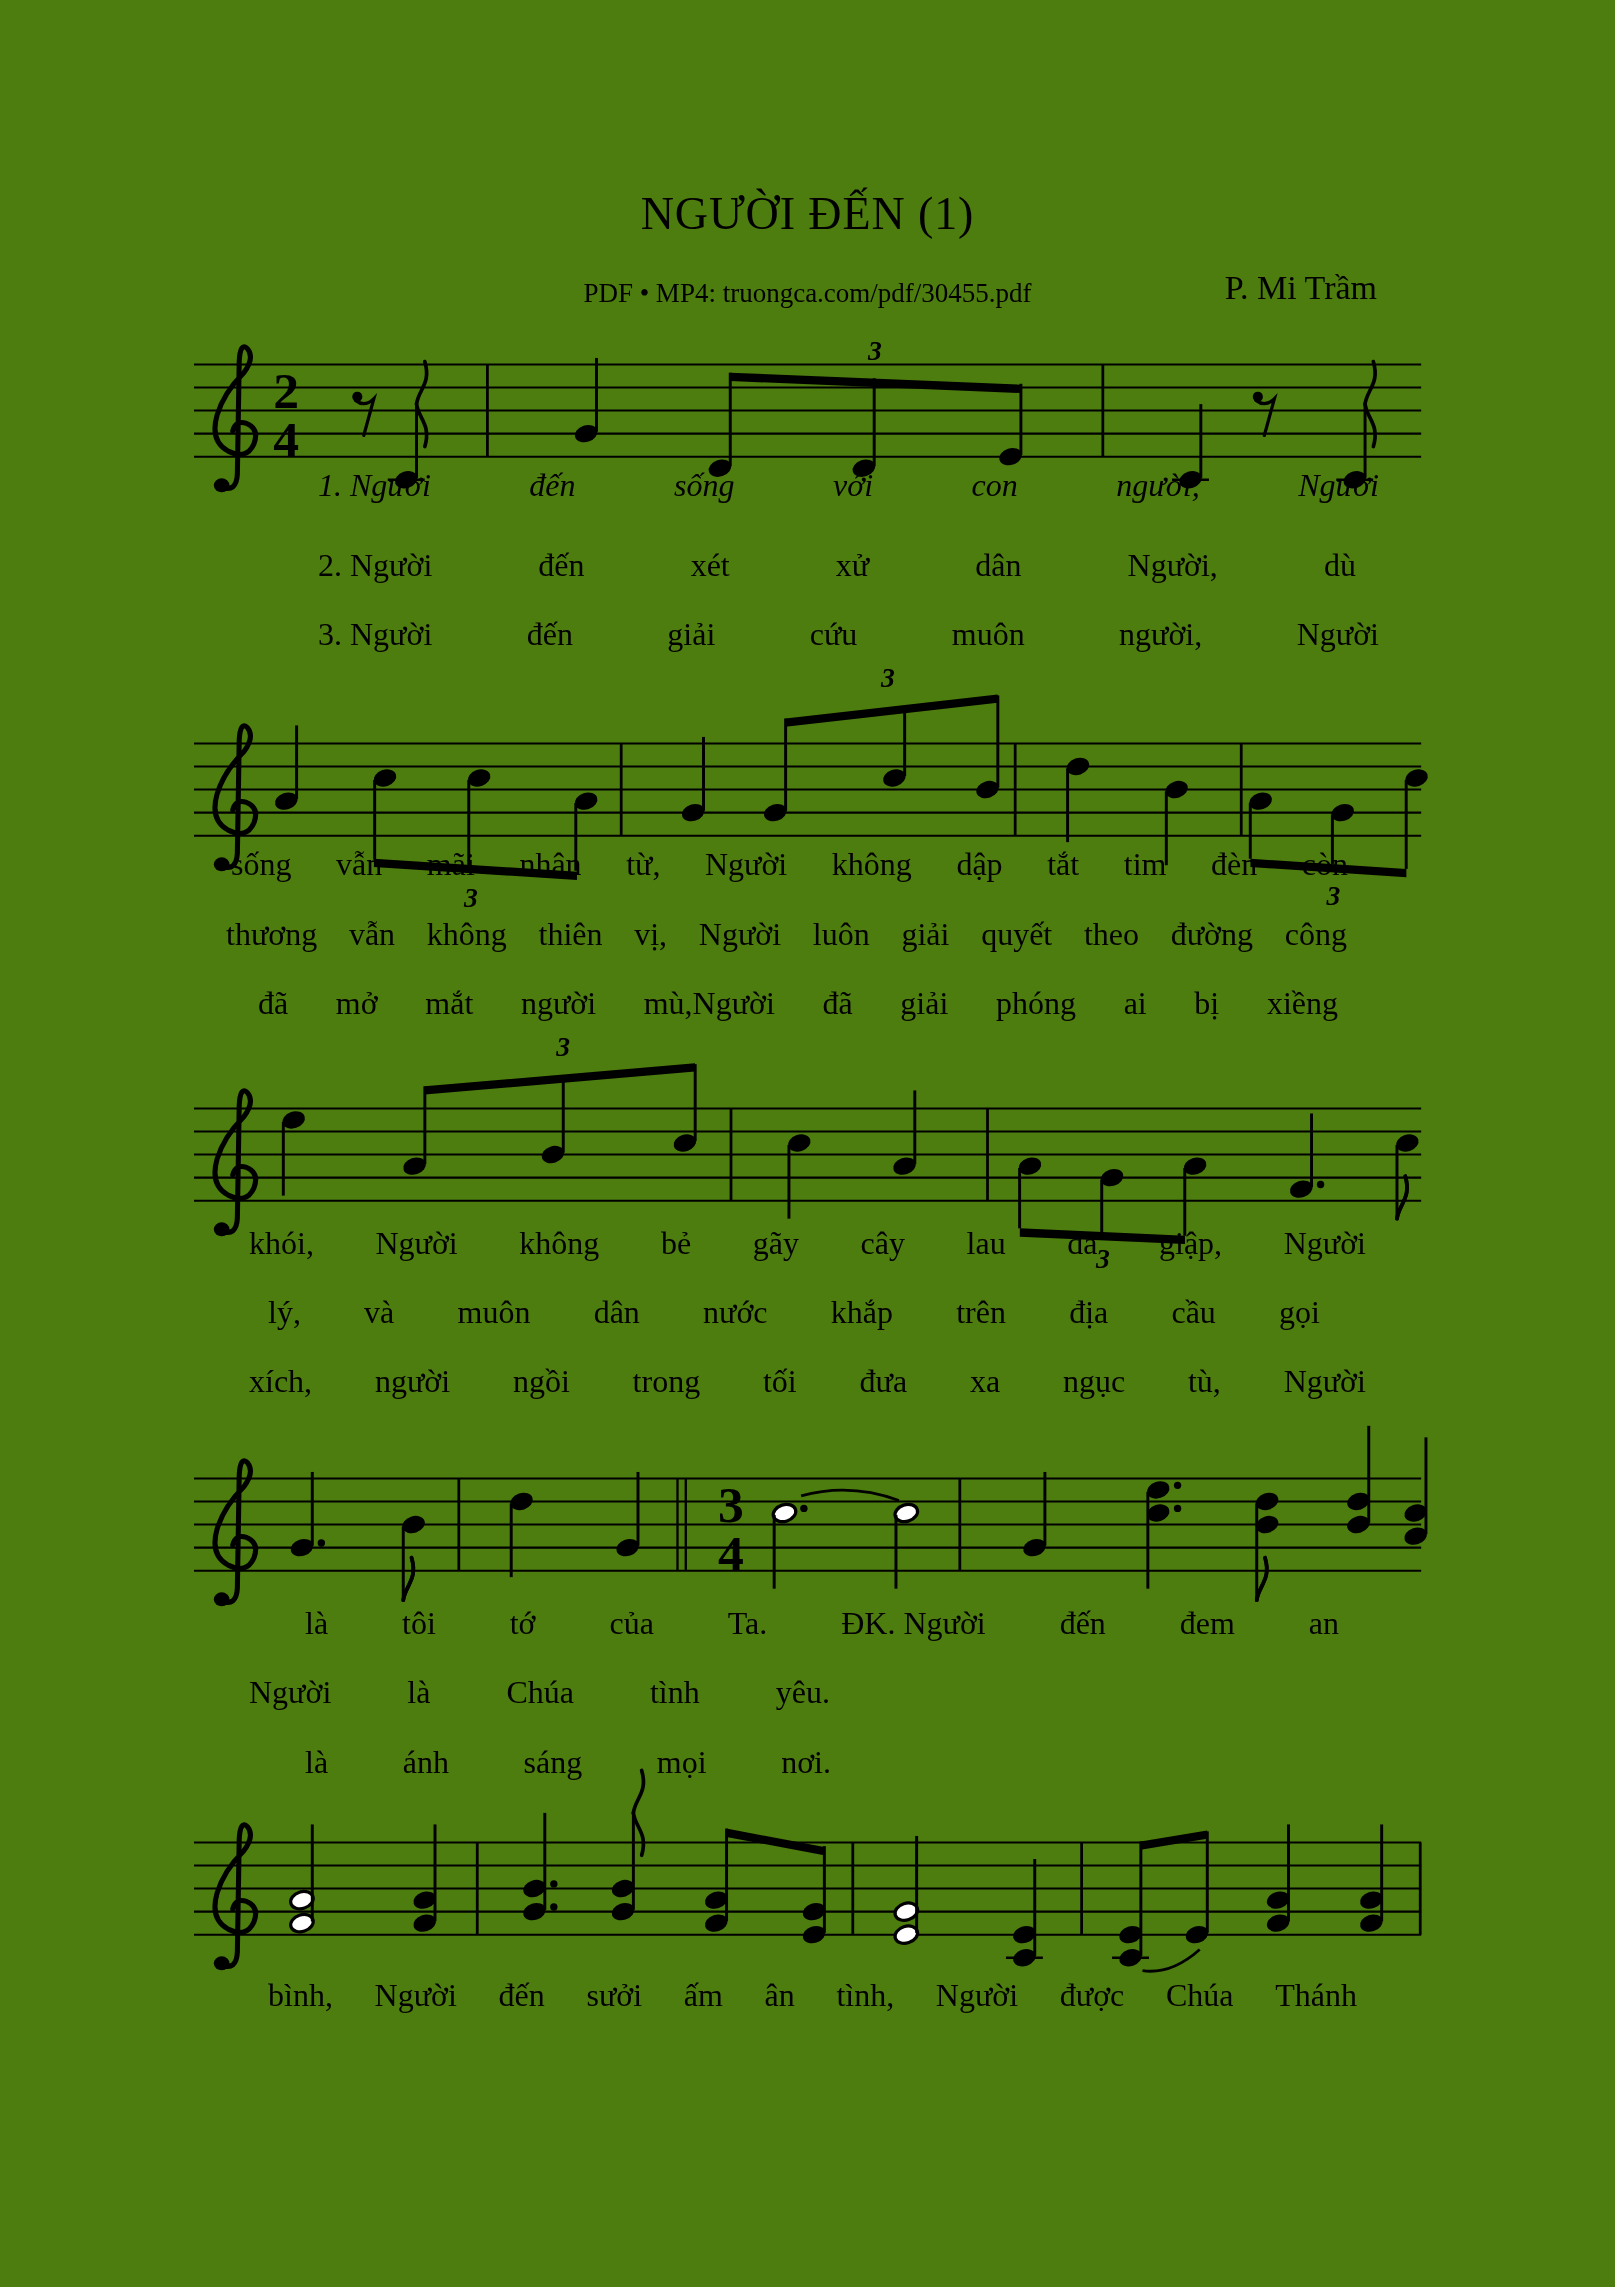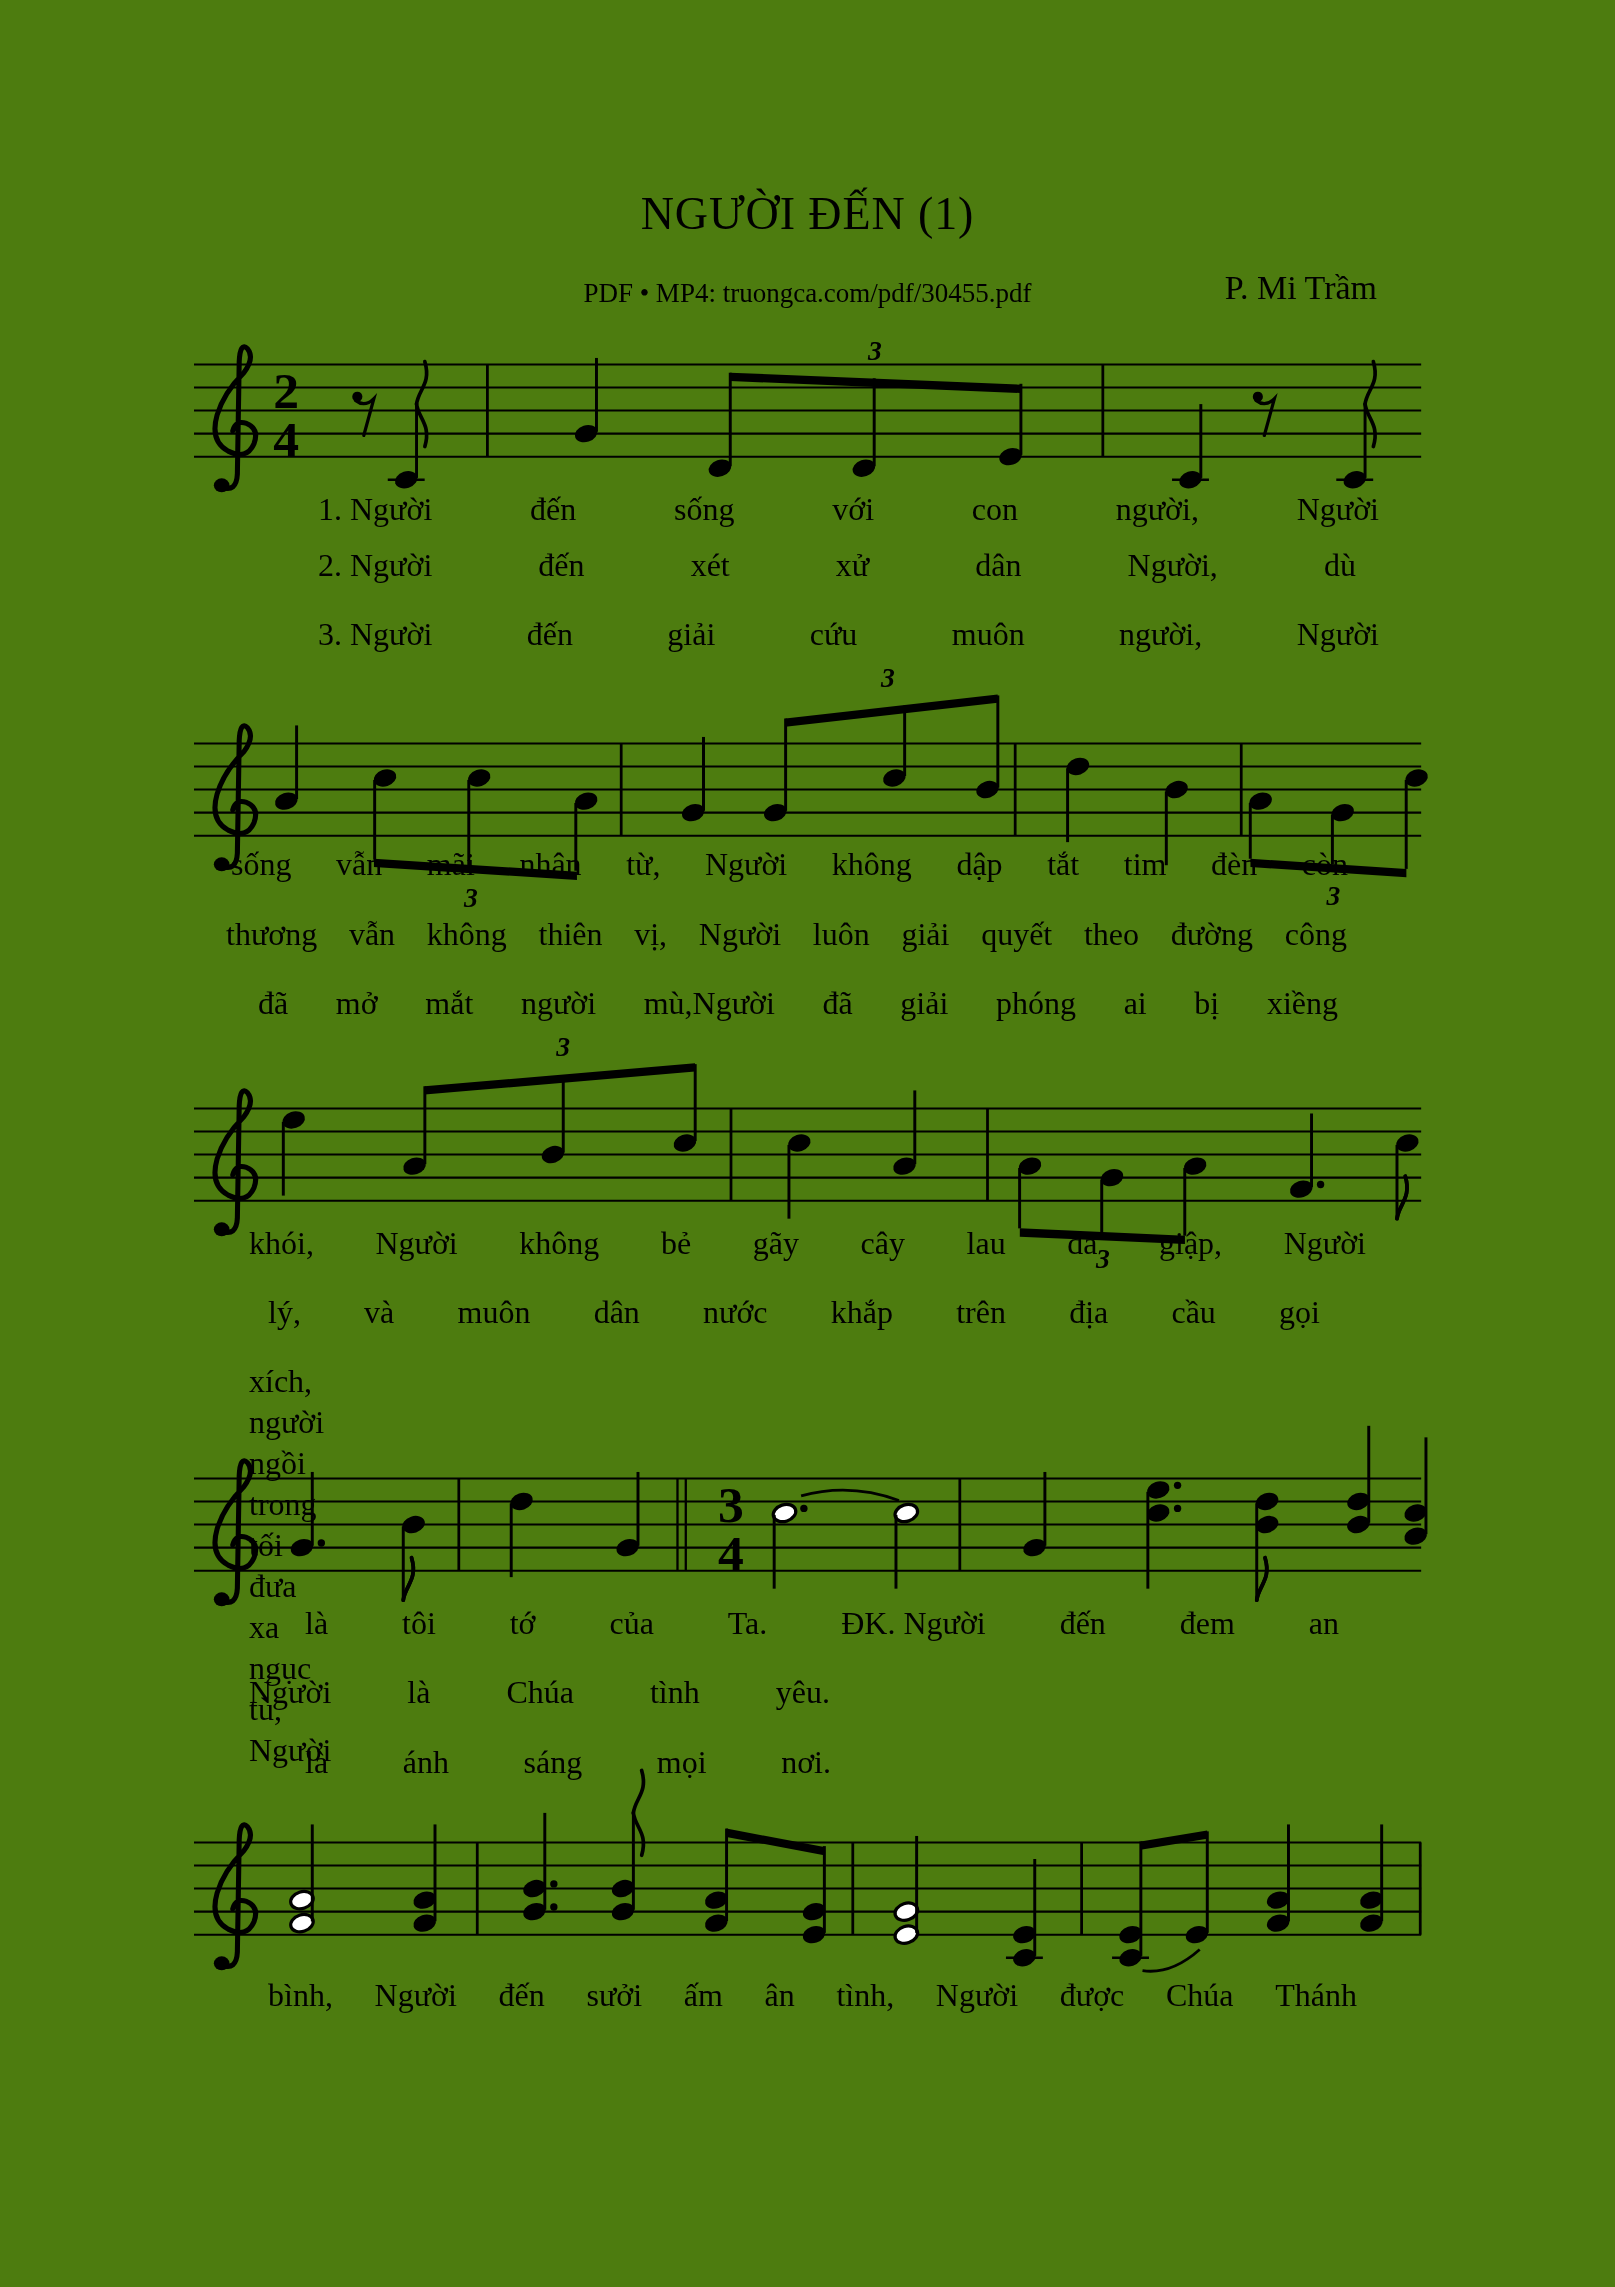--- a/index.html
+++ b/index.html
@@ -258,21 +258,21 @@
         <ellipse cx="1175" cy="137.5" rx="12.5" ry="9" transform="rotate(-18 1175 137.5)" fill="#000000"></ellipse>
         <ellipse cx="1175" cy="162.5" rx="12.5" ry="9" transform="rotate(-18 1175 162.5)" fill="#000000"></ellipse>
         <line x1="1186.2" y1="160.5" x2="1186.2" y2="55.5" stroke="#000000" stroke-width="3.2"></line>
         <ellipse cx="1276" cy="137.5" rx="12.5" ry="9" transform="rotate(-18 1276 137.5)" fill="#000000"></ellipse>
         <ellipse cx="1276" cy="162.5" rx="12.5" ry="9" transform="rotate(-18 1276 162.5)" fill="#000000"></ellipse>
         <line x1="1287.2" y1="160.5" x2="1287.2" y2="55.5" stroke="#000000" stroke-width="3.2"></line>
         <line x1="1329" y1="75" x2="1329" y2="175" stroke="#000000" stroke-width="3"></line>
       </svg>
     </div>
   <div id="lyrics">
-      <div class="lyric" style="top: 489px; left: 318px; width: 1061px;">
+      <div class="lyric" style="top: 465px; left: 318px; width: 1061px; font-style: italic;">
         <span>1. Người</span>
         <span>đến</span>
         <span>sống</span>
         <span>với</span>
         <span>con</span>
         <span>người,</span>
         <span>Người</span>
       </div>
       <div class="lyric" style="top: 545px; left: 318px; width: 1038px;">
         <span>2. Người</span>
@@ -350,21 +350,21 @@
         <span>và</span>
         <span>muôn</span>
         <span>dân</span>
         <span>nước</span>
         <span>khắp</span>
         <span>trên</span>
         <span>địa</span>
         <span>cầu</span>
         <span>gọi</span>
       </div>
-      <div class="lyric" style="top: 1361px; left: 249px; width: 1117px; flex-direction: column;">
+      <div class="lyric" style="top: 1361px; left: 249px; width: 1117px;">
         <span>xích,</span>
         <span>người</span>
         <span>ngồi</span>
         <span>trong</span>
         <span>tối</span>
         <span>đưa</span>
         <span>xa</span>
         <span>ngục</span>
         <span>tù,</span>
         <span>Người</span>

